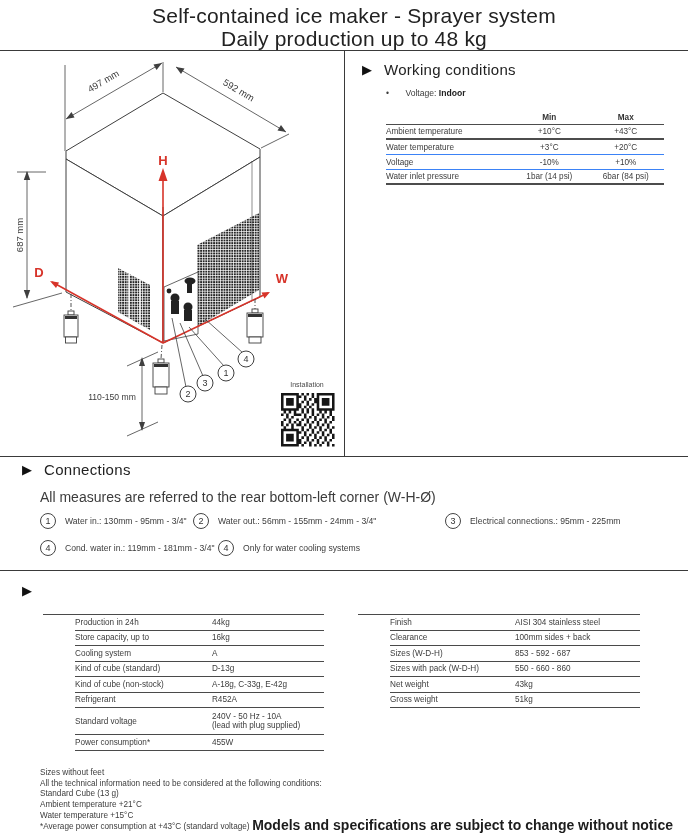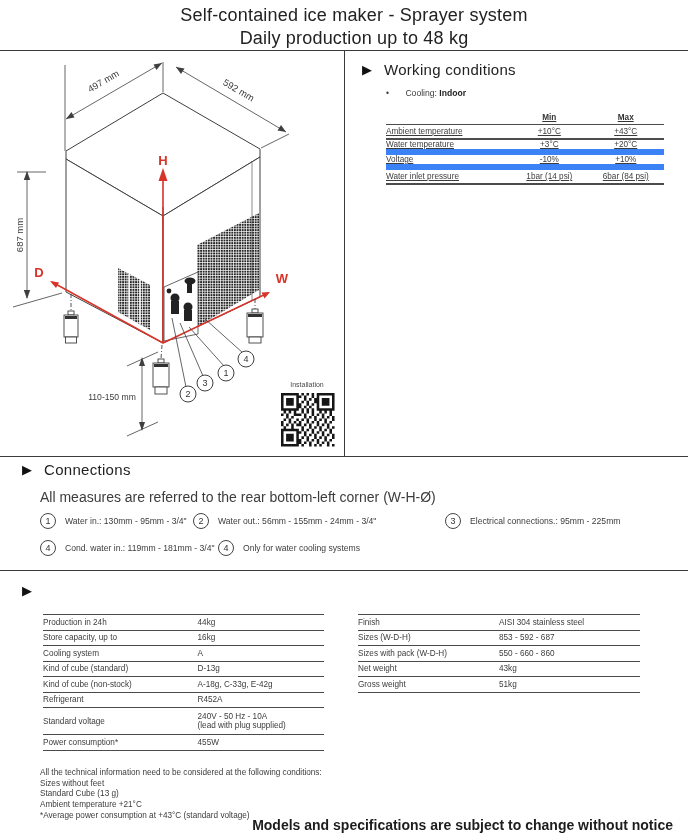--- a/index.html
+++ b/index.html
@@ -6,45 +6,45 @@
   html,body { background:#fff; }
   body {
     width:688px; height:835px; position:relative; overflow:hidden;
     font-family:"Liberation Sans", sans-serif; color:#3c3c3c;
   }
   
   .hline { position:absolute; left:0; width:688px; border-top:1.5px solid #3a3a3a; }
   .vline { position:absolute; border-left:1.5px solid #3a3a3a; }
   
   .title { position:absolute; top:4px; left:0; width:688px; text-align:center;
-           font-size:18px; line-height:23px; color:#222; font-weight:500; letter-spacing:.2px;padding-left:20px; }
+           font-size:21px; line-height:23px; color:#222; font-weight:500; letter-spacing:.2px;padding-left:20px; }
   
   .sec-head { position:absolute; display:flex; align-items:center; gap:12px; color:#222; }
   .sec-head .tri { font-size:13px; color:#111; line-height:1; }
   .sec-head .txt { font-size:15px; font-weight:500; letter-spacing:.3px; }
   
   .wc-bullet { position:absolute; left:386px; top:88px; font-size:8.6px; color:#3c3c3c; }
   .wc-bullet .dot { margin-right:14px; }
   .wc-bullet b { color:#222; }
   .wc-table { position:absolute; left:386px; top:110px; width:278px; font-size:8.2px; }
-  .wc-row { display:grid; grid-template-columns:45% 27.5% 27.5%; align-items:center; height:15px;text-decoration:underline; }
+  .wc-row { display:grid; grid-template-columns:45% 27.5% 27.5%; align-items:center; height:15px; }
   .wc-row .c { text-align:center; }
   .wc-row.hd { font-weight:700; color:#333; }
   .wc-row.hd { border-bottom:1px solid #4c4c4c; }
-  .bb1 { border-bottom:6px solid #3b82f6; }
+  .bb1 { border-bottom:1px solid #3b82f6; }
   .bb2 { border-bottom:2px solid #4c4c4c; }
   
   .conn-note { position:absolute; left:40px; top:489px; font-size:14px; color:#3c3c3c; }
   .conn-item { position:absolute; display:flex; align-items:center; gap:9px; font-size:8.6px; color:#3c3c3c; }
   .num-circle { width:16px; height:16px; border:1.3px solid #444; border-radius:50%;
                 display:flex; align-items:center; justify-content:center;
                 font-size:9px; color:#333; flex:0 0 auto; background:#fff; }
   
   .tech-table { position:absolute; font-size:8.2px; border-top:1.5px solid #4a4a4a; }
-  .tech-row { display:grid; align-items:center; border-bottom:1.5px solid #4a4a4a; min-height:15.5px; }
+  .tech-row { display:grid; align-items:center; border-bottom:1.5px solid #4a4a4a; min-height:15.5px;margin-left:32px; }
   .tt-left  { left:43px;  top:614px; width:281px; }
   .tt-left  .tech-row { grid-template-columns:55% 45%; }
   .tt-right { left:358px; top:614px; width:282px; }
   .tt-right .tech-row { grid-template-columns:50% 50%; }
   .tech-row .val { }
   .tech-row.tall { min-height:27px; }
   .tech-row .val .l2 { display:block; }
   
   .footnotes { position:absolute; left:40px; top:768px; font-size:8.2px; line-height:10.7px; color:#3c3c3c; }
   .footer-note { position:absolute; right:15px; top:817px; font-size:14px; font-weight:700; color:#1d1d1d; }
@@ -192,21 +192,21 @@
       </g>
 </svg>
 </div>
 
 <div class="sec-head" style="left:362px; top:61px;">
   <span class="tri">▶</span>
   <span class="txt">Working conditions</span>
 </div>
 <div class="wc-bullet">
   <span class="dot">•</span>
-  <span>Cooling:</span>
+  <span>Voltage:</span>
   <b>Indoor</b>
 </div>
 <div class="wc-table">
   <div class="wc-row hd">
     <div></div>
     <div class="c">Min</div>
     <div class="c">Max</div>
   </div>
   <div class="wc-row bb2">
     <div>Ambient temperature</div>
@@ -298,37 +298,42 @@
     <div class="val">455W</div>
   </div>
 </div>
 
 <div class="tech-table tt-right">
   <div class="tech-row">
     <div>Finish</div>
     <div class="val">AISI 304 stainless steel</div>
   </div>
   <div class="tech-row">
+    <div>Clearance</div>
+    <div class="val">100mm sides + back</div>
+  </div>
+  <div class="tech-row">
     <div>Sizes (W-D-H)</div>
     <div class="val">853 - 592 - 687</div>
   </div>
   <div class="tech-row">
     <div>Sizes with pack  (W-D-H)</div>
     <div class="val">550 - 660 - 860</div>
   </div>
   <div class="tech-row">
     <div>Net weight</div>
     <div class="val">43kg</div>
   </div>
   <div class="tech-row">
     <div>Gross weight</div>
     <div class="val">51kg</div>
   </div>
 </div>
 
 <div class="footnotes">
+  <div>Sizes without feet</div>
   <div>All the technical information need to be considered at the following conditions:</div>
-  <div>Sizes without feet</div>
   <div>Standard Cube (13 g)</div>
   <div>Ambient temperature +21°C</div>
+  <div>Water temperature +15°C</div>
   <div>*Average power consumption at +43°C (standard voltage)</div>
 </div>
 <div class="footer-note">Models and specifications are subject to change without notice</div>
 
 </body></html>

